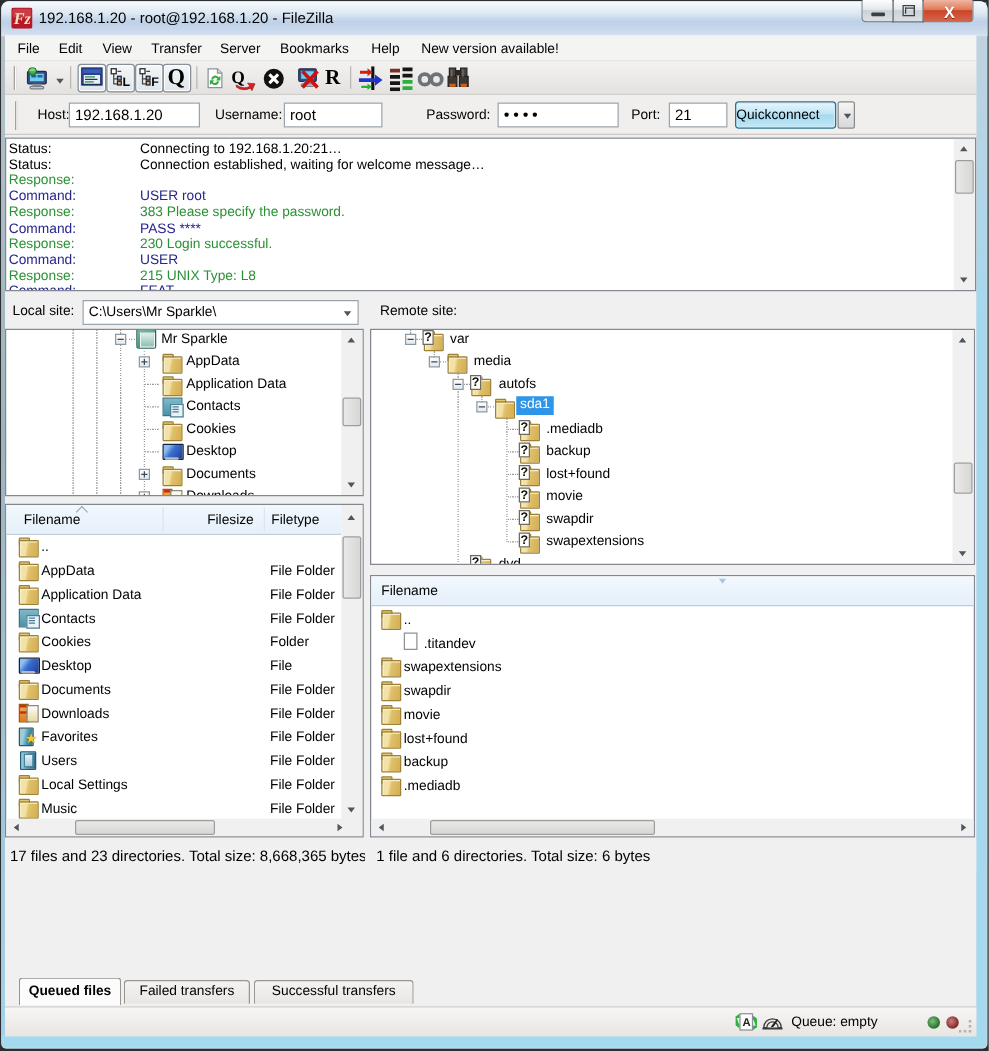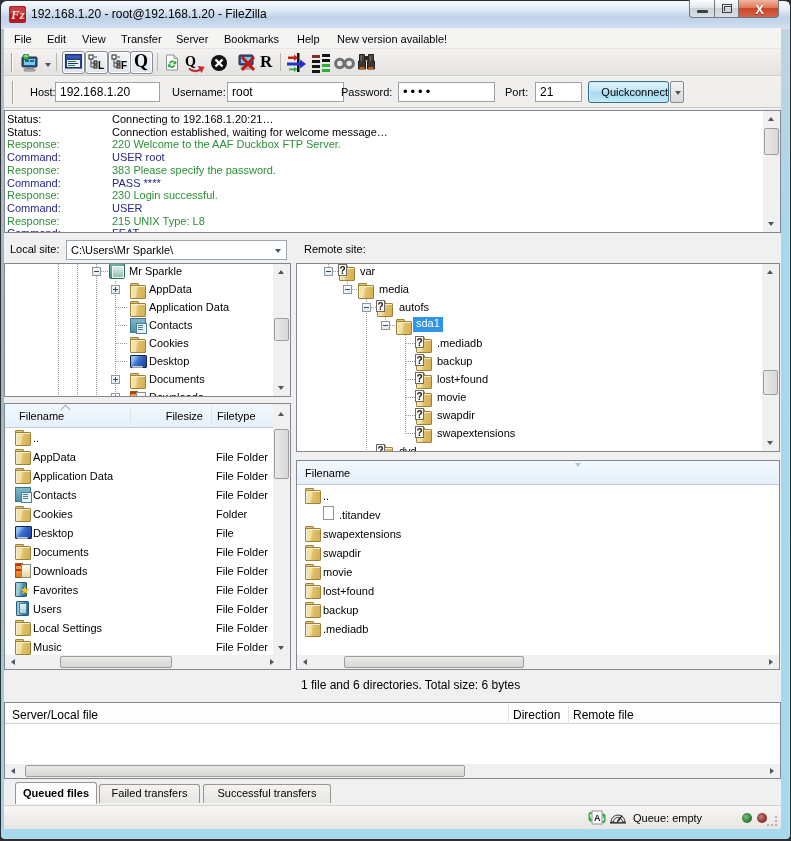--- a/index.html
+++ b/index.html
@@ -24,21 +24,21 @@
 
 #client{position:absolute;left:4px;top:28px;width:777px;height:801px;background:#f0f0f0}
 #menubar{position:absolute;left:0;top:1px;width:777px;height:19px;background:#f4f4f3;font-size:11px}
 #menubar span{position:absolute;top:4px}
 #toolbar{position:absolute;left:0;top:20px;width:777px;height:28px;background:linear-gradient(#f3f2f1,#e4e2e0);border-top:1px solid #e7e5e3;border-bottom:1px solid #d0cecb}
 .tsep{position:absolute;top:4px;width:1px;height:18px;background:#b9b7b4}
 .tbtn{position:absolute;top:2px;width:23px;height:23px;border:1px solid #878f98;border-radius:3px;background:linear-gradient(#f4f6f8,#dfe5ea);box-shadow:inset 0 0 0 1px #fdfdfd}
 #qcbar{position:absolute;left:0;top:49px;width:777px;height:31px;background:#f0efee;border-bottom:1px solid #cbc8c5;font-size:11px}
 .qclbl{position:absolute;top:9px;color:#000}
 .tb{position:absolute;top:5px;height:20px;background:#fff;border:1px solid #9aa4ac;font-size:12px;padding:2px 4px;color:#000}
-#qcbtn{position:absolute;left:584px;top:4px;width:81px;height:22px;border:1px solid #30718f;border-radius:3px;background:linear-gradient(#eaf6fd,#bfe4f7 45%,#a6d9f0 50%,#bfe9f8);box-shadow:inset 0 0 0 1px #cdeaf8;font-size:11px;text-align:right;line-height:20px}
+#qcbtn{position:absolute;left:584px;top:4px;width:81px;height:22px;border:1px solid #30718f;border-radius:3px;background:linear-gradient(#eaf6fd,#bfe4f7 45%,#a6d9f0 50%,#bfe9f8);box-shadow:inset 0 0 0 1px #cdeaf8;font-size:11px;text-align:left;line-height:20px}
 #qcdrop{position:absolute;left:666px;top:4px;width:14px;height:22px;border:1px solid #8a8a8a;border-radius:2px;background:linear-gradient(#f5f5f5,#d8d8d8)}
 
 #log{position:absolute;left:0;top:82px;width:777px;height:123px;background:#fff;border:1px solid #828790;font-size:11px;overflow:hidden}
 .ll{position:absolute;left:0;width:100%;height:13px;line-height:13px}
 .ll b{position:absolute;left:2px;font-weight:normal}
 .ll span{position:absolute;left:107px}
 .lr{color:#2a9135}.lc{color:#26268c}
 
 .sbv{position:absolute;width:17px;background:#f0f0f0}
 .sbh{position:absolute;height:14px;background:#f0f0f0}
@@ -230,42 +230,41 @@
  <rect x="12.5" y="14" width="5" height="2.5" fill="#c8601a"></rect>
  <rect x="4.5" y="2.5" width="1.5" height="6" fill="#6e655c"></rect>
  <rect x="13.5" y="2.5" width="1.5" height="6" fill="#6e655c"></rect>
 </svg>
 </div>
 <div id="qcbar">
 <div class="ab" style="left:8px;top:4px;width:2px;height:23px;background:#a3a1a0;border-right:1px solid #fdfdfd"></div>
 <span class="qclbl" style="left:26px">Host:</span>
 <div class="tb" style="left:51px;width:105px">192.168.1.20</div>
 <span class="qclbl" style="left:168px">Username:</span>
-<div class="tb" style="left:223px;width:117px">root</div>
+<div class="tb" style="left:223px;width:79px">root</div>
 <span class="qclbl" style="left:337px">Password:</span>
 <div class="tb" style="left:394px;width:97px;letter-spacing:3px;font-size:13px;padding-top:1px">••••</div>
 <span class="qclbl" style="left:501px">Port:</span>
 <div class="tb" style="left:531px;width:47px">21</div>
 <div id="qcbtn">Quickconnect</div>
 <div id="qcdrop">
           <div class="td" style="left:4px;top:9px"></div>
         </div>
 </div>
 <div id="log">
 <div class="ll" style="top:2px">
           <b>Status:</b>
           <span>Connecting to 192.168.1.20:21…</span>
         </div>
 <div class="ll" style="top:15px">
           <b>Status:</b>
           <span>Connection established, waiting for welcome message…</span>
         </div>
 <div class="ll lr" style="top:27px">
           <b>Response:</b>
-          <span>220 Welcome to the AAF Duckbox FTP Server.</span>
         </div>
 <div class="ll lc" style="top:40px">
           <b>Command:</b>
           <span>USER root</span>
         </div>
 <div class="ll lr" style="top:53px">
           <b>Response:</b>
           <span>383 Please specify the password.</span>
         </div>
 <div class="ll lc" style="top:66px">
@@ -572,38 +571,27 @@
           <span class="fo" style="left:8px;top:2px"></span>
           <span style="left:26px">.mediadb</span>
         </div>
 <div class="sbh" style="left:0;bottom:0;width:482px">
 <div class="tl" style="left:6px;top:4px"></div>
 <div class="sbthumbh" style="left:47px;top:1px;width:180px;height:12px"></div>
 <div class="tr" style="right:6px;top:4px"></div>
 </div>
 </div>
 
+<div class="statusline" style="left:0;top:644px;width:288px">
+        <span class="ab" style="left:4px;top:6px">17 files and 23 directories. Total size: 8,668,365 bytes</span>
+      </div>
 <div class="statusline" style="left:292px;top:644px;width:485px">
         <span class="ab" style="left:5px;top:6px">1 file and 6 directories. Total size: 6 bytes</span>
       </div>
 
-<div class="panel" id="queue" style="left:0;top:674px;width:777px;height:77px">
-<div class="ab" style="left:0;top:0;width:775px;height:21px;background:#fdfdfd;border-bottom:1px solid #d5d2cf">
-<div class="ab" style="left:7px;top:5px">Server/Local file</div>
-<div class="ab" style="left:508px;top:5px">Direction</div>
-<div class="ab" style="left:568px;top:5px">Remote file</div>
-<div class="ab hsep" style="left:503px"></div>
-<div class="ab hsep" style="left:563px"></div>
-</div>
-<div class="sbh" style="left:0;bottom:0;width:775px">
-<div class="tl" style="left:6px;top:4px"></div>
-<div class="sbthumbh" style="left:20px;top:1px;width:440px;height:12px"></div>
-<div class="tr" style="right:6px;top:4px"></div>
-</div>
-</div>
 
 <div class="tab" style="left:11px;width:82px;background:#fcfcfc;font-weight:bold;height:22px">Queued files</div>
 <div class="tab" style="left:95px;width:101px;top:756px;height:19px;padding-top:2px">Failed transfers</div>
 <div class="tab" style="left:199px;width:128px;top:756px;height:19px;padding-top:2px">Successful transfers</div>
 
 <div id="statusbar">
 <svg class="ab" style="left:584px;top:3px" width="18" height="18">
 <rect x="4" y="2" width="10" height="13" fill="#fdfdfd" stroke="#8a929a"></rect>
 <text x="6" y="12" font-family="Liberation Sans" font-size="9" font-weight="bold" fill="#222">A</text>
 <path d="M3 5 L3 3 L1 4.5 Z M1 4 V11 L3 12.5 L3 10" fill="#2fae3e" stroke="#2fae3e"></path>

